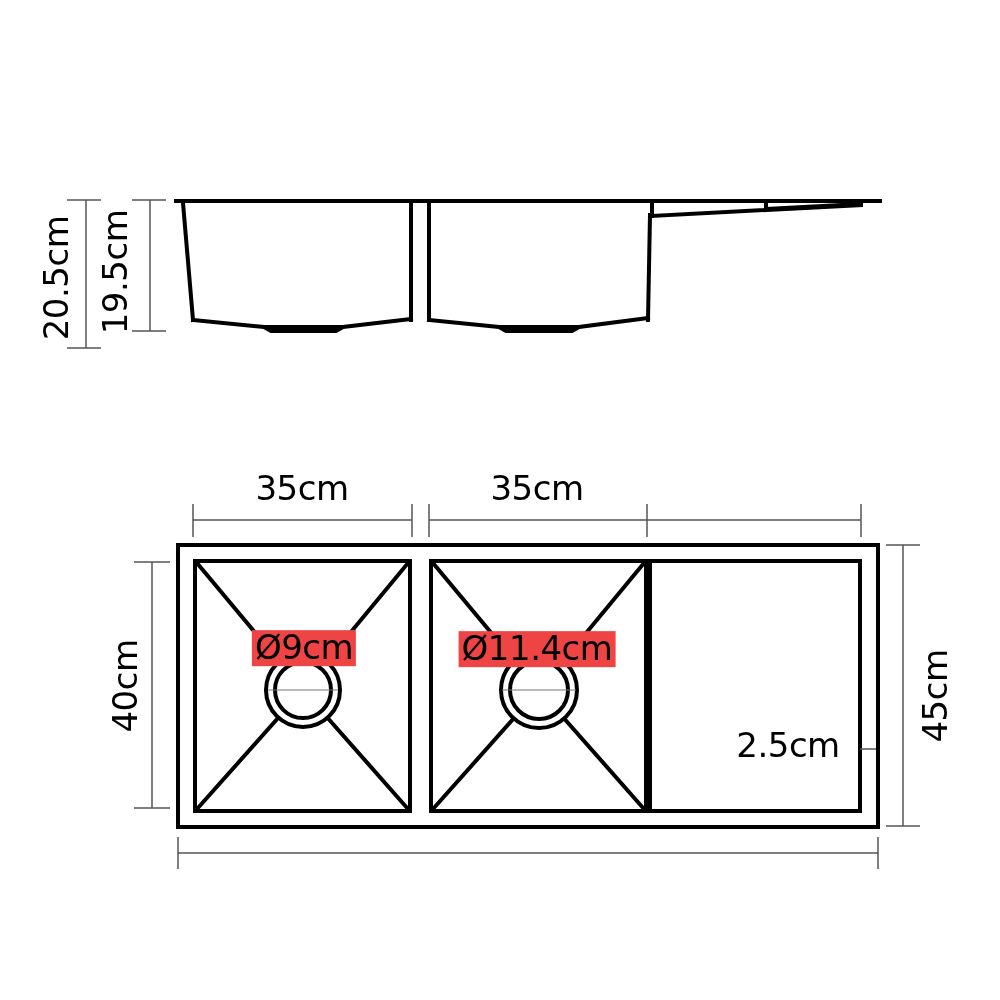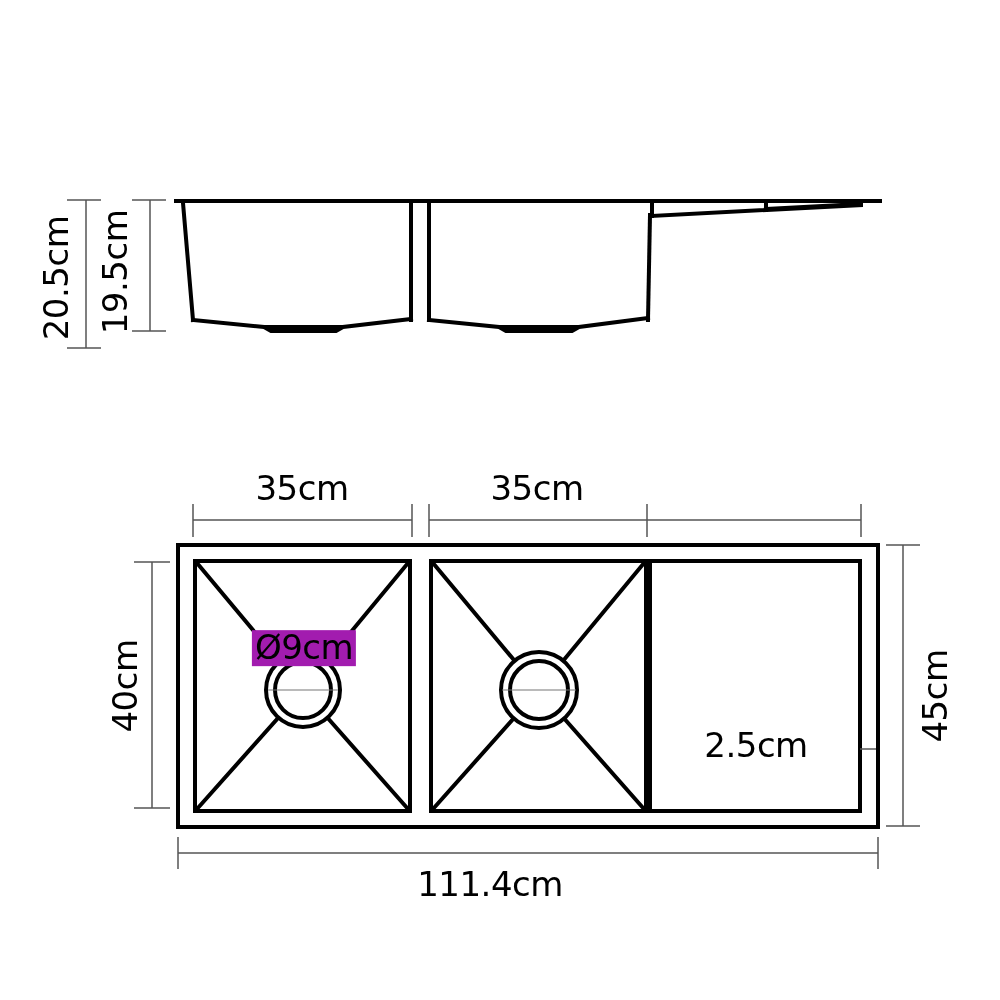--- a/index.html
+++ b/index.html
@@ -60,21 +60,21 @@
     font-size: 34px;
     line-height: 1.05;
     color: #000000;
     white-space: nowrap;
     letter-spacing: -0.5px;
   }
   .label.rot {
     transform: translate(-50%, -50%) rotate(-90deg);
   }
   .label.knockout {
-    background: #a21caf;
+    background: #ef4444;
     padding: 0 3px;
   }
 </style>
 </head>
 <body>
 
 <div class="stage">
 
   <svg width="1000" height="1000" viewBox="0 0 1000 1000">
 
@@ -160,18 +160,18 @@
   </svg>
 
   <div class="label rot" style="left:57px; top:278px">20.5cm</div>
   <div class="label rot" style="left:116px; top:272px">19.5cm</div>
 
   <div class="label" style="left:302px; top:489px">35cm</div>
   <div class="label" style="left:537px; top:489px">35cm</div>
 
   <div class="label rot" style="left:126px; top:686px">40cm</div>
   <div class="label rot" style="left:936px; top:696px">45cm</div>
-  <div class="label" style="left:490px; top:885px">111.4cm</div>
 
   <div class="label knockout" style="left:304px; top:648px">Ø9cm</div>
-  <div class="label" style="left:756px; top:746px">2.5cm</div>
+  <div class="label knockout" style="left:537px; top:649px">Ø11.4cm</div>
+  <div class="label" style="left:788px; top:746px">2.5cm</div>
 
 </div>
 
 </body></html>

